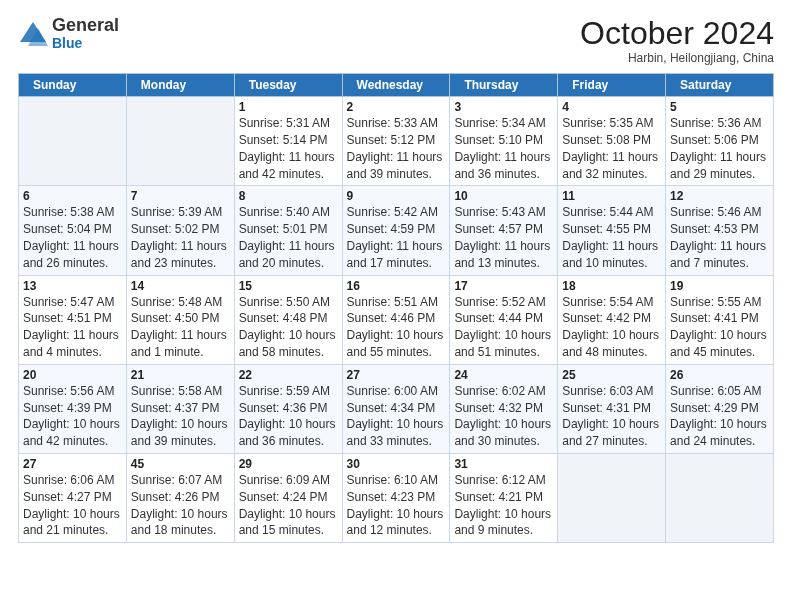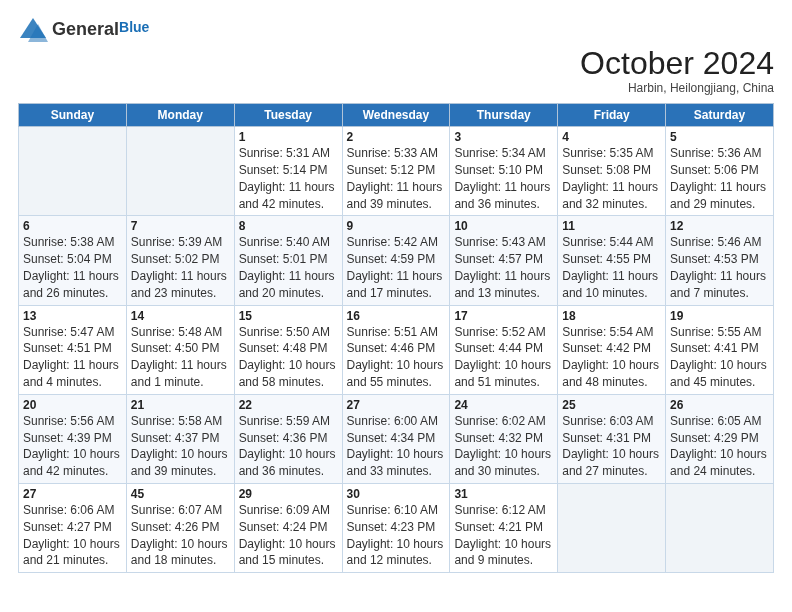--- a/index.html
+++ b/index.html
@@ -21,41 +21,40 @@
       justify-content: space-between;
       align-items: flex-start;
       margin-bottom: 8px;
     }
     .logo-area {
       display: flex;
       align-items: center;
     }
     .logo-text {
       display: flex;
-      flex-direction: row;
+      flex-direction: column;
       line-height: 1.1;
     }
     .logo-general {
       font-size: 18px;
       font-weight: bold;
       color: #333;
     }
     .logo-blue {
       font-size: 14px;
       font-weight: bold;
       color: #1a6eb5;
     }
     .logo-icon {
       width: 30px;
       height: 28px;
       margin-right: 4px;
     }
     .title-area {
       text-align: right;
-      margin-top: 30px;
     }
     .month-title {
       font-size: 32px;
       font-weight: normal;
       color: #222;
       line-height: 1.1;
     }
     .location {
       font-size: 12px;
       color: #444;
@@ -64,21 +63,21 @@
       width: 100%;
       border-collapse: collapse;
       table-layout: fixed;
     }
     thead tr th {
       background-color: #2a72b8;
       color: #fff;
       font-size: 12px;
       font-weight: bold;
       padding: 4px 14px;
-      text-align: center;
+      text-align: left;
       border: 1px solid #b0c4d8;
     }
     tbody tr td {
       border: 1px solid #c8d8e8;
       vertical-align: top;
       padding: 3px 4px;
       font-size: 9.5px;
       color: #222;
       height: 85px;
       background: #fff;

